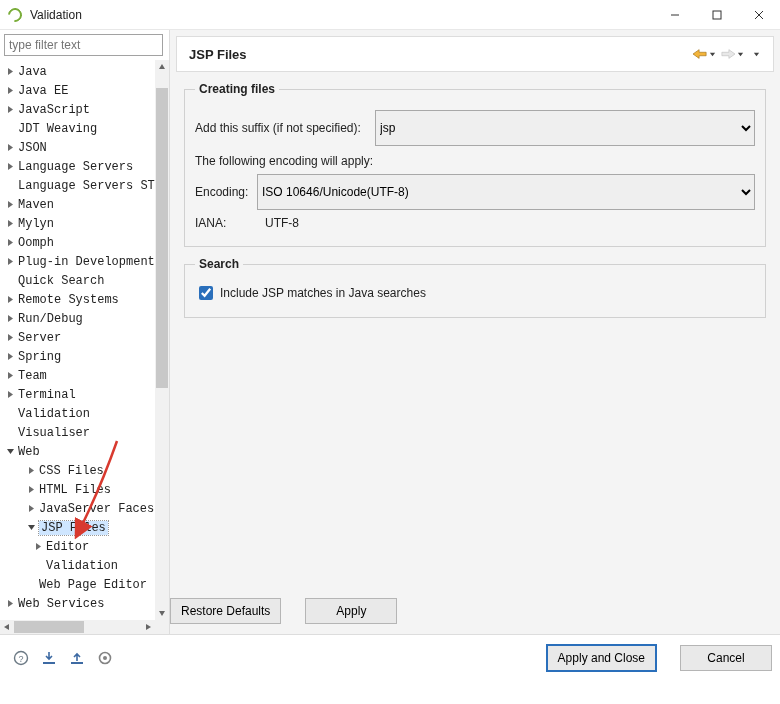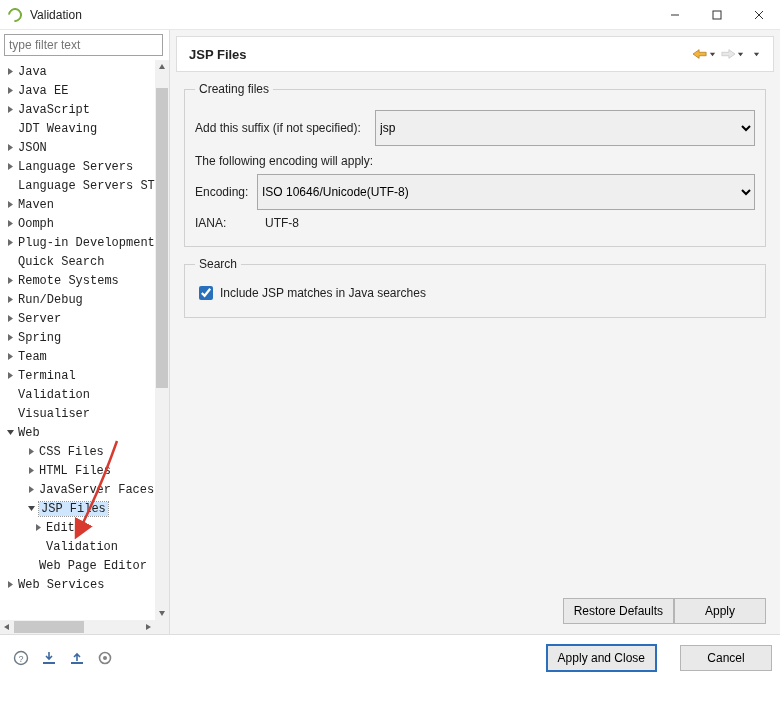--- a/index.html
+++ b/index.html
@@ -45,31 +45,31 @@
   .rightcol { flex:1; display:flex; flex-direction:column; background:#f4f4f4; }
   .banner { display:flex; align-items:center; height:36px; padding:0 12px; background:#fff; border-bottom:1px solid #e0e0e0; margin:6px 6px 0 6px; border:1px solid #ddd; border-bottom:1px solid #ddd;}
   .banner .heading { font-size:13px; font-weight:600; flex:1; color:#222;}
   .histbtn { display:flex; align-items:center; margin-left:4px;}
   .histbtn svg{ width:14px; height:12px; }
   .histdrop { width:10px; display:flex; align-items:center; justify-content:center;}
   .histdrop svg{ width:7px; height:7px; fill:#444;}
 
   .content { padding:10px 14px; flex:1; }
   fieldset { border:1px solid #d0d0d0; padding:8px 10px 10px 10px; margin:0 0 10px 0; }
-  legend { padding:0 4px; color:#222; font-size:12px;}
+  legend { padding:0 4px; color:#222; font-size:12px;font-weight:bold;}
   .row { display:flex; align-items:center; margin:6px 0; }
   .row .lab { width:180px; }
   .row.enc .lab { width:62px;}
   .row.iana .lab { width:62px;}
   select { flex:1; height:36px; font-family:inherit; font-size:12px; border:1px solid #a8a8a8; background:#efefef;}
   .note { margin:8px 0 6px 0; }
   .chk { display:flex; align-items:center; gap:4px; margin:4px 0;}
   .chk input { width:14px; height:14px; accent-color:#2a6fbb;}
 
-  .btnrow { padding:6px 14px 10px 0; display:flex; justify-content:flex-end; gap:0;}
+  .btnrow { padding:6px 14px 10px 0; display:flex; gap:24px;}
   button.btn { min-width:92px; height:26px; background:#e9e9e9; border:1px solid #b5b5b5; font-family:inherit; font-size:12px; padding:0 10px; cursor:default;}
   .focusbtn { outline:2px solid #2a6fbb; outline-offset:-1px; background:#f3f8ff;}
 
   
   .footer { height:46px; border-top:1px solid #ddd; display:flex; align-items:center; padding:0 8px;}
   .footer .left-icons { display:flex; gap:10px; align-items:center; flex:1; padding-left:4px;}
   .footer .left-icons .ic { width:18px; height:18px; display:flex; align-items:center; justify-content:center;}
   .footer .left-icons svg { width:16px; height:16px; }
   .footer .buttons { display:flex; gap:24px;padding-left:24px;}
 
@@ -159,20 +159,28 @@
             <span class="tw"></span>
             <span class="label">Language Servers STS</span>
           </div>
           <div class="tree-row indent0">
             <span class="tw">
               <svg viewBox="0 0 9 9">
                 <polygon points="2,1 7,4.5 2,8"></polygon>
               </svg>
             </span>
             <span class="label">Maven</span>
+          </div>
+          <div class="tree-row indent0">
+            <span class="tw">
+              <svg viewBox="0 0 9 9">
+                <polygon points="2,1 7,4.5 2,8"></polygon>
+              </svg>
+            </span>
+            <span class="label">Mylyn</span>
           </div>
           <div class="tree-row indent0">
             <span class="tw">
               <svg viewBox="0 0 9 9">
                 <polygon points="2,1 7,4.5 2,8"></polygon>
               </svg>
             </span>
             <span class="label">Oomph</span>
           </div>
           <div class="tree-row indent0">

